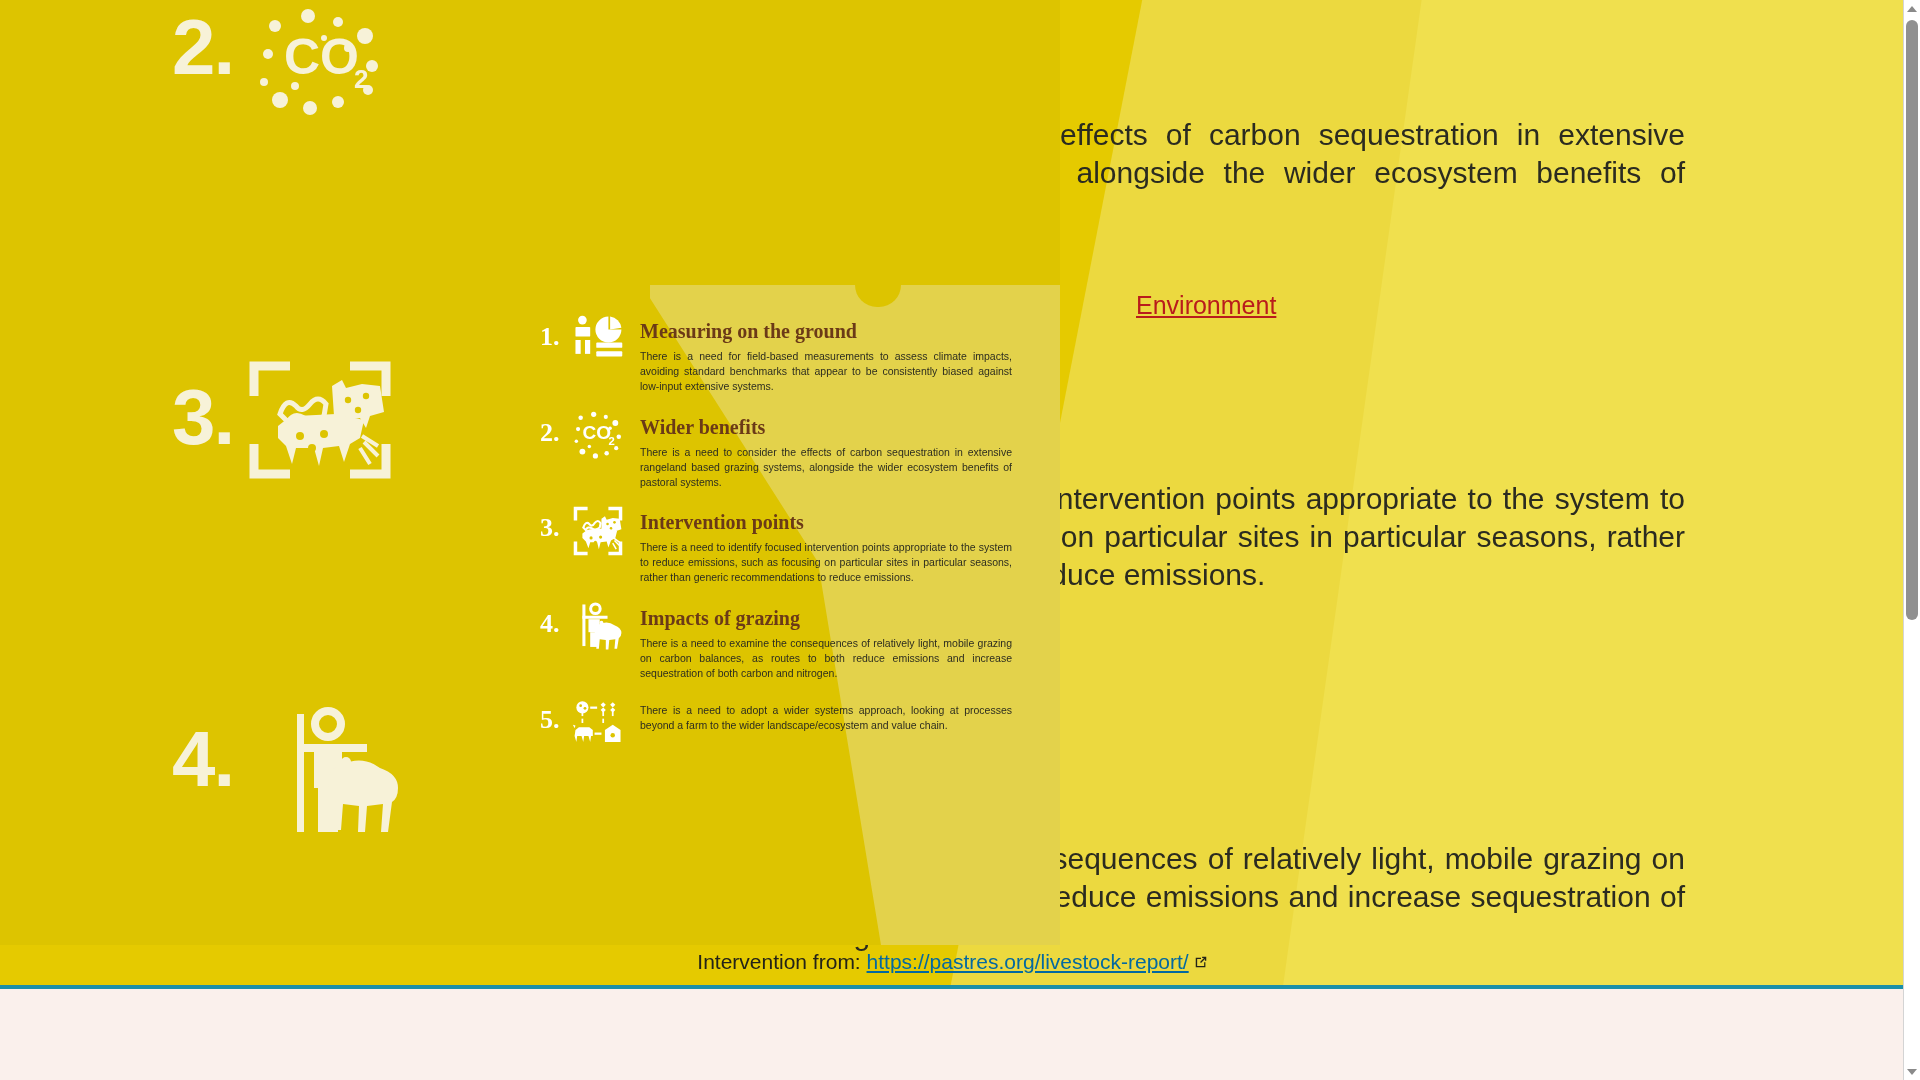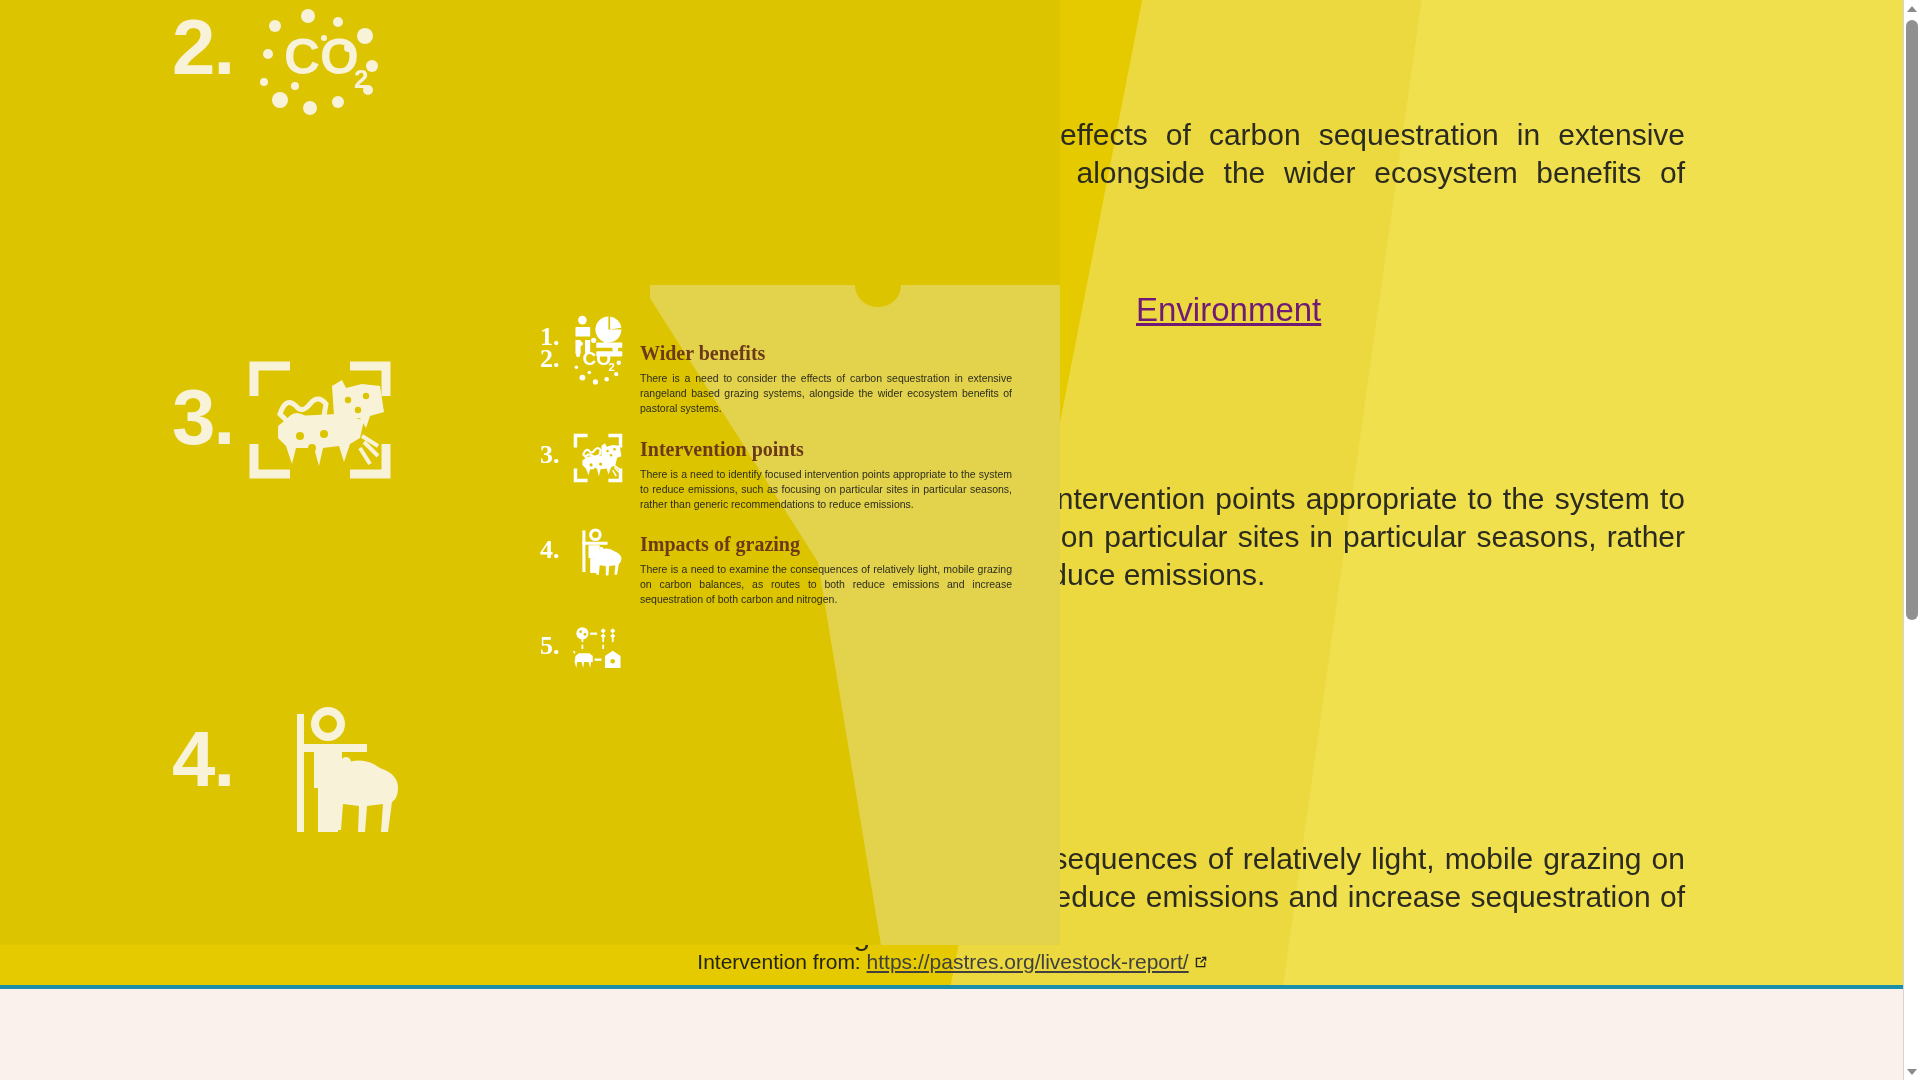--- a/index.html
+++ b/index.html
@@ -104,22 +104,22 @@
     color: #5e3417;
     font-size: 47px;
     line-height: 1.0;
   }
   .big-para.p3 { top: 810px; left: 0px; }
 
   .env-link {
     position: absolute;
     top: 291px;
     left: 1136px;
-    font-size: 33px;
-    color: #701a75;
+    font-size: 25px;
+    color: #b91c1c;
     text-decoration: underline;
     cursor: pointer;
   }
 
   
   .infographic {
     position: absolute;
     left: 0px;
     top: 0px;
     width: 1060px;
@@ -208,21 +208,21 @@
   
   .republished {
     position: absolute;
     left: 0; right: 0;
     top: 950px;
     text-align: center;
     font-size: 21px;
     color: #232318;
   }
   .republished a {
-    color: #404040;
+    color: #0369a1;
     text-decoration: underline;
   }
   .ext-icon {
     display: inline-block;
     width: 14px; height: 14px;
     vertical-align: baseline;
     margin-left: 5px;
   }
 
   
@@ -366,20 +366,24 @@
               <circle cx="12" cy="7" r="5"></circle>
               <rect x="4" y="15" width="17" height="11" rx="1"></rect>
               <rect x="4" y="30" width="6" height="16"></rect>
               <rect x="15" y="30" width="6" height="16"></rect>
               <path d="M42 3 a15 15 0 1 0 15 15 h-15 z"></path>
               <path d="M44 3 a15 15 0 0 1 13 13 l-13 2 z"></path>
               <rect x="28" y="33" width="30" height="6" rx="1"></rect>
               <rect x="28" y="43" width="30" height="6" rx="1"></rect>
             </g>
           </svg>
+          <div class="item-body">
+            <h3 class="item-title">Measuring on the ground</h3>
+            <p class="item-desc">There is a need for field-based measurements to assess climate impacts, avoiding standard benchmarks that appear to be consistently biased against low-input extensive systems.</p>
+          </div>
         </div>
 
         <div class="item">
           <span class="item-index">2.</span>
           <svg class="item-icon" viewBox="0 0 60 60">
             <g fill="#ffffff">
               <text x="12" y="34" font-family="Liberation Sans, sans-serif" font-size="22" font-weight="bold">CO</text>
               <text x="42" y="40" font-family="Liberation Sans, sans-serif" font-size="13" font-weight="bold">2</text>
               <circle cx="10" cy="9" r="2.6"></circle>
                 <circle cx="25" cy="5" r="3"></circle>
@@ -474,20 +478,21 @@
               <path d="M4 38 l4 -3 l12 0 l4 3 l0 7 l-2 0 l-1 7 l-2 -7 l-5 0 l-1 7 l-2 -7 l-5 0 l-1 7 l-2 -7 z"></path>
               <path d="M3 36 l-2 -4 l3 1 z"></path>
 
               <rect x="26" y="41" width="8" height="2.6"></rect>
 
               <path d="M38 38 l9 -6 l9 6 l0 14 l-18 0 z"></path>
               <circle cx="47" cy="44" r="2.6" fill="#ddc400"></circle>
             </g>
           </svg>
           <div class="item-body">
+            <p class="item-desc">There is a need to adopt a wider systems approach, looking at processes beyond a farm to the wider landscape/ecosystem and value chain.</p>
           </div>
         </div>
 
       </div>
     </div>
 
     <div class="republished">
       <span>Intervention from:</span>
       <a href="#">https://pastres.org/livestock-report/</a><span class="ext-icon">
         <svg width="14" height="14" viewBox="0 0 16 16">

